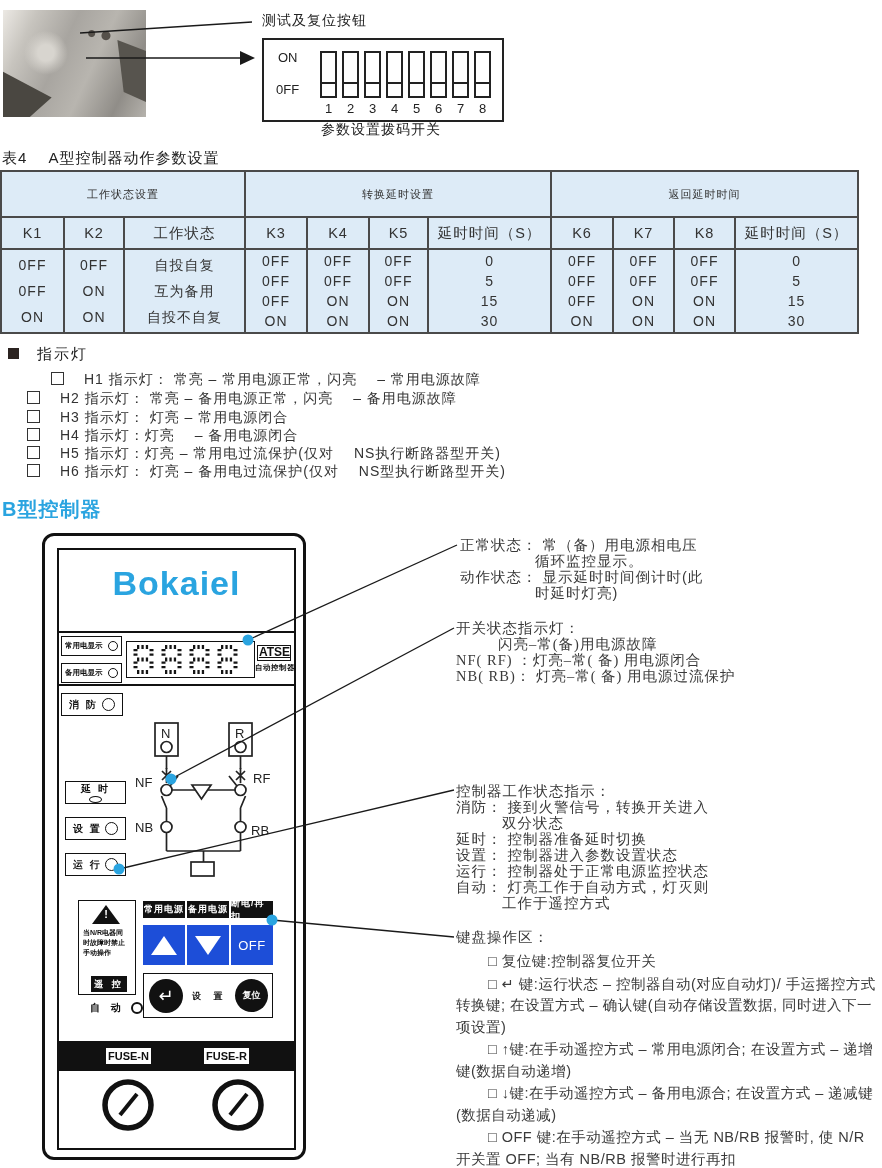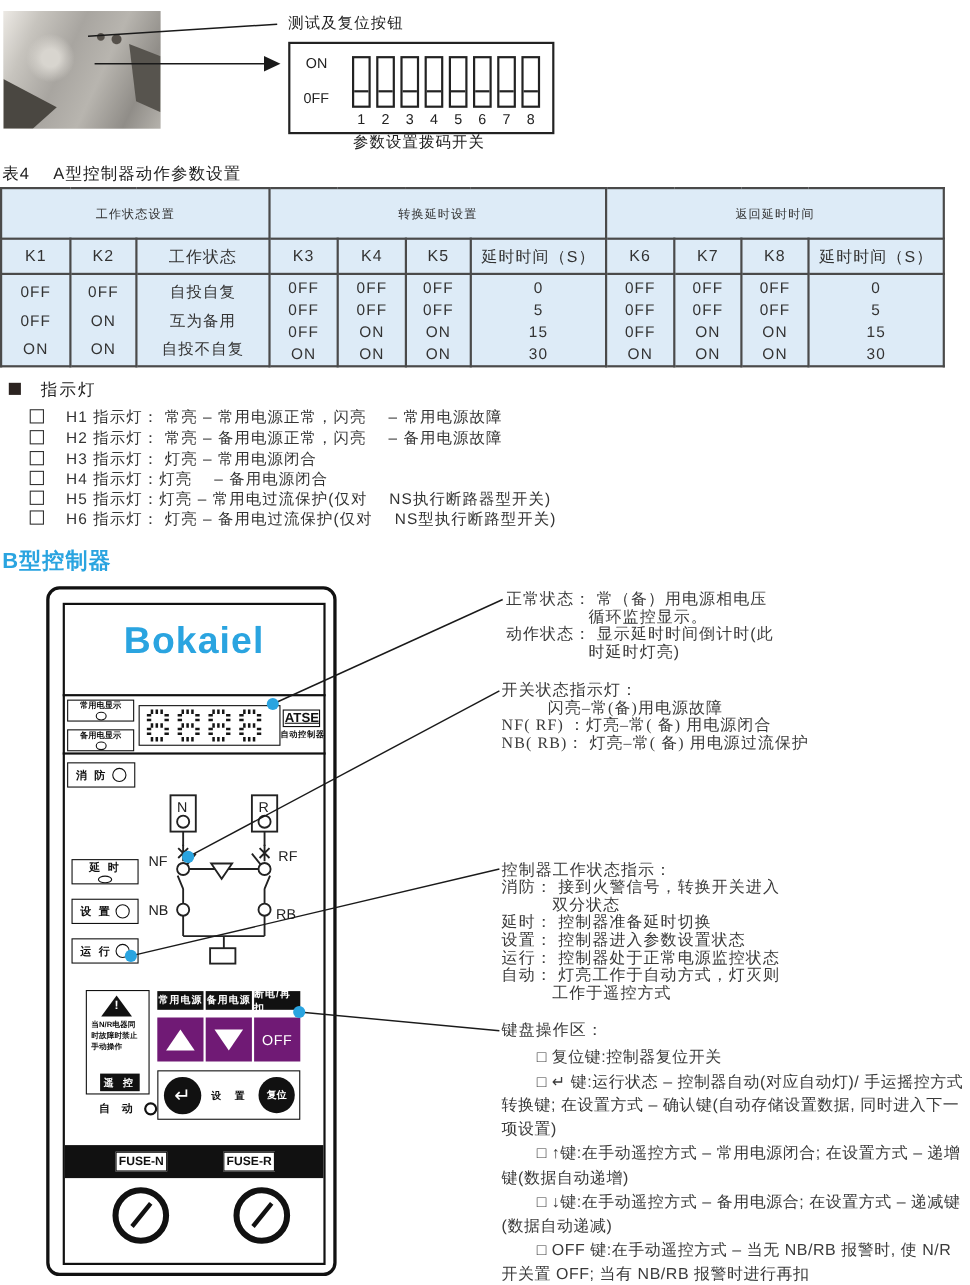--- a/index.html
+++ b/index.html
@@ -49,21 +49,21 @@
 
   
   .panel{position:absolute;left:42px;top:533px;width:264px;height:627px;border:3px solid #111;
       border-radius:12px;background:#fff;box-sizing:border-box;}
   .panel .inner{position:absolute;left:12px;top:12px;width:239px;height:602px;border:2px solid #111;box-sizing:border-box;}
   .brand{position:absolute;left:12px;top:28px;width:239px;text-align:center;font-size:34px;font-weight:bold;
       color:#2aa4e0;letter-spacing:1px;}
   .disp-strip{position:absolute;left:12px;top:95px;width:239px;height:55px;border-top:2px solid #111;
       border-bottom:2px solid #111;box-sizing:border-box;}
   .led-sm{position:absolute;width:61px;height:20px;border:1.5px solid #111;box-sizing:border-box;
-      display:flex;align-items:center;justify-content:space-between;padding:0 3px;background:#fff;flex-direction:column;}
+      display:flex;align-items:center;justify-content:space-between;padding:0 3px;background:#fff;}
   .led-sm .t{font-size:7.5px;font-weight:bold;color:#111;}
   .led-sm .c{width:10px;height:10px;border:1.5px solid #111;border-radius:50%;box-sizing:border-box;}
   .seg-box{position:absolute;left:81px;top:105px;width:129px;height:37px;border:1.5px solid #111;box-sizing:border-box;}
   .atse{position:absolute;left:212px;top:109px;width:34px;height:16px;border:1.5px solid #111;box-sizing:border-box;
       font-size:12px;font-weight:bold;color:#111;text-align:right;line-height:13px;text-decoration:underline;}
   .atse-sub{position:absolute;left:210px;top:127px;width:40px;font-size:7.5px;font-weight:bold;color:#111;letter-spacing:0.5px;}
   .led-md{position:absolute;width:61px;height:23px;border:1.5px solid #111;box-sizing:border-box;
       display:flex;align-items:center;justify-content:space-between;padding:0 7px;background:#fff;}
   .led-md .t{font-size:10px;font-weight:bold;color:#111;letter-spacing:2px;}
   .led-md .c{width:13px;height:13px;border:1.6px solid #111;border-radius:50%;box-sizing:border-box;}
@@ -74,21 +74,21 @@
       border-left:14px solid transparent;border-right:14px solid transparent;border-bottom:19px solid #111;}
   .warn-excl{position:absolute;left:13px;top:7px;width:28px;text-align:center;color:#fff;font-size:11px;font-weight:bold;}
   .warn-txt{position:absolute;left:4px;top:27px;font-size:7px;font-weight:bold;color:#111;line-height:10px;}
   .blk-label{position:absolute;height:17px;background:#111;color:#fff;font-size:9px;font-weight:bold;
       display:flex;align-items:center;justify-content:center;letter-spacing:1px;}
   .remote{left:12px;top:75px;width:36px;position:absolute;height:16px;background:#111;color:#fff;font-size:9px;
       font-weight:bold;display:flex;align-items:center;justify-content:center;letter-spacing:3px;}
   .auto-row{position:absolute;left:45px;top:465px;display:flex;align-items:center;}
   .auto-row .t{font-size:10px;font-weight:bold;color:#111;letter-spacing:4px;margin-right:6px;}
   .auto-row .c{width:12px;height:12px;border:2px solid #111;border-radius:50%;box-sizing:border-box;}
-  .key-btn{position:absolute;width:42px;height:40px;background:#701a75;display:flex;align-items:center;justify-content:center;}
+  .key-btn{position:absolute;width:42px;height:40px;background:#1d4ed8;display:flex;align-items:center;justify-content:center;}
   .tri-up{width:0;height:0;border-left:13px solid transparent;border-right:13px solid transparent;border-bottom:19px solid #fff;}
   .tri-dn{width:0;height:0;border-left:13px solid transparent;border-right:13px solid transparent;border-top:19px solid #fff;}
   .off-txt{color:#fff;font-size:13px;letter-spacing:0.5px;}
   .bottom-keys{position:absolute;left:98px;top:437px;width:130px;height:45px;border:1.5px solid #111;box-sizing:border-box;}
   .circle-btn{position:absolute;border-radius:50%;background:#111;color:#fff;display:flex;align-items:center;justify-content:center;}
   .set-lbl{position:absolute;left:48px;top:16px;font-size:9px;font-weight:bold;color:#111;letter-spacing:5px;}
   .fuse-band{position:absolute;left:14px;top:505px;width:235px;height:30px;background:#111;}
   .fuse-tag{position:absolute;top:6px;width:47px;height:18px;background:#fff;border:1.5px solid #111;box-sizing:border-box;
       font-size:11px;font-weight:bold;color:#111;display:flex;align-items:center;justify-content:center;}
   .fuse-area{position:absolute;left:14px;top:535px;width:235px;height:77px;}
@@ -210,21 +210,21 @@
 5
 15
 30</td>
     </tr>
   </tbody>
     </table>
 
   <div class="ind-title">
     <span class="sq"></span><span>指示灯</span>
   </div>
-  <div class="ind-item" style="top:371px;">
+  <div class="ind-item" style="top:371px;margin-left:24px;">
     <span class="cb"></span><span>H1 指示灯： 常亮 – 常用电源正常，闪亮　 – 常用电源故障</span></div>
   <div class="ind-item" style="top:390px;">
     <span class="cb"></span><span>H2 指示灯： 常亮 – 备用电源正常，闪亮　 – 备用电源故障</span></div>
   <div class="ind-item" style="top:409px;">
     <span class="cb"></span><span>H3 指示灯： 灯亮 – 常用电源闭合</span></div>
   <div class="ind-item" style="top:427px;">
     <span class="cb"></span><span>H4 指示灯：灯亮　 – 备用电源闭合</span></div>
   <div class="ind-item" style="top:445px;">
     <span class="cb"></span><span>H5 指示灯：灯亮 – 常用电过流保护(仅对　 NS执行断路器型开关)</span></div>
   <div class="ind-item" style="top:463px;">

